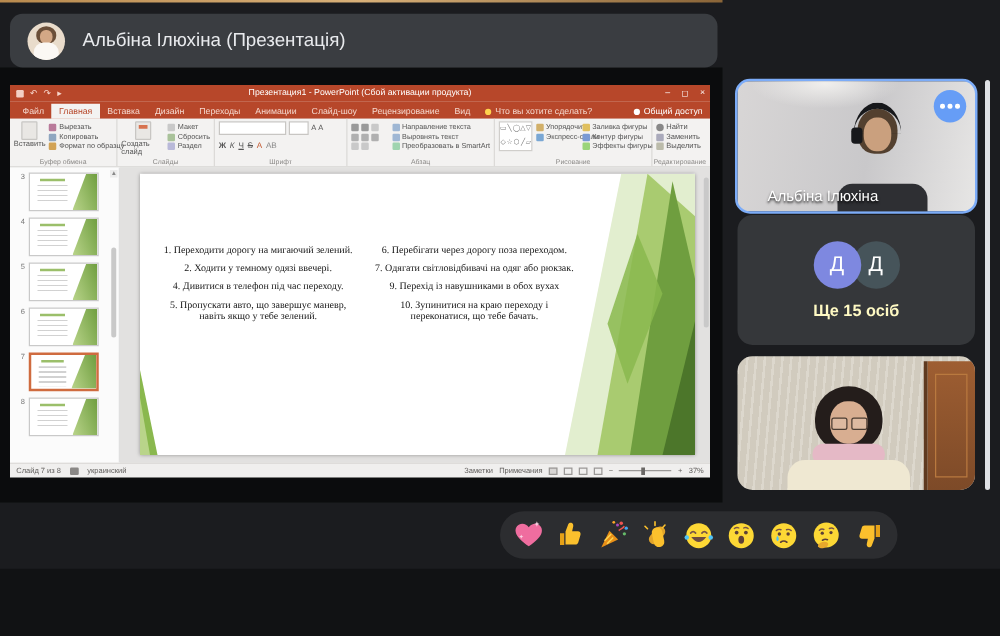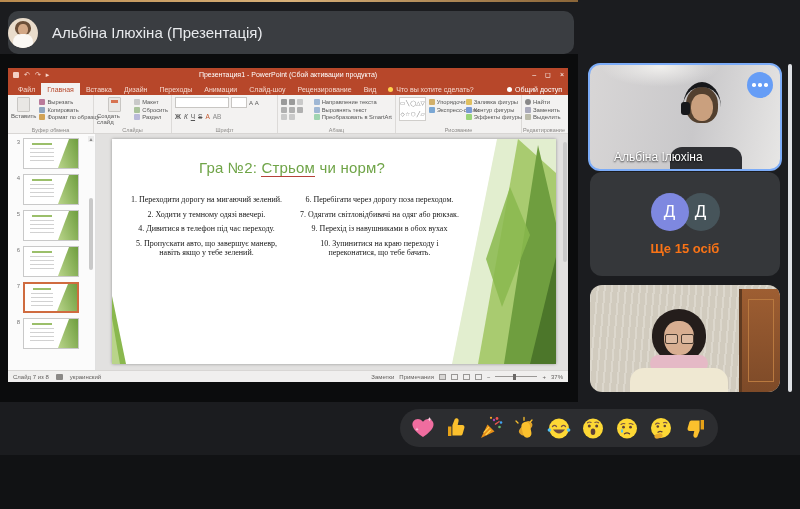--- a/index.html
+++ b/index.html
@@ -6,21 +6,21 @@
   #app{position:relative;width:800px;height:509px;background:#1b1c1f;overflow:hidden;
        font-family:"Liberation Sans",sans-serif;}
 
   
   .share-area{position:absolute;left:0;top:54px;width:578px;height:348px;background:#0b0c0d;}
   .topline{position:absolute;left:0;top:0;width:578px;height:2px;
            background:linear-gradient(90deg,#b98a4e,#d8b078,#8a6538);}
 
   
   .presenter-pill{position:absolute;left:8px;top:11px;width:566px;height:43px;background:#3a3d41;
-    border-radius:10px;display:flex;align-items:center;box-sizing:border-box;}
+    border-radius:10px;display:flex;align-items:center;padding-left:14px;box-sizing:border-box;}
   .p-avatar{width:30px;height:30px;border-radius:50%;background:#e9dccb;position:relative;overflow:hidden;flex:0 0 30px;}
   .p-avatar::before{content:"";position:absolute;left:7px;top:3px;width:16px;height:14px;border-radius:50% 50% 45% 45%;background:#6b4f38;}
   .p-avatar::after{content:"";position:absolute;left:5px;top:16px;width:20px;height:14px;border-radius:8px 8px 0 0;background:#fbf8f4;}
   .p-face{position:absolute;left:10px;top:6px;width:10px;height:11px;border-radius:46%;background:#d3a886;}
   .p-name{color:#e8eaed;font-size:15px;margin-left:14px;white-space:nowrap;}
 
   
   .ppt{position:absolute;left:8px;top:68px;width:560px;height:312px;background:#f3f2f1;font-size:7px;}
   .ppt-titlebar{height:13px;background:#b7472a;position:relative;display:flex;align-items:center;}
   .qat{position:absolute;left:5px;top:0;height:13px;display:flex;align-items:center;gap:5px;color:#f7d6cb;font-size:7px;}
@@ -108,21 +108,21 @@
       border-top:5px solid #17181b;background:transparent;}
   .cup1{position:absolute;left:91px;top:37px;width:9px;height:13px;border-radius:3px;background:#17181b;}
   .body1{position:absolute;left:80px;top:82px;width:72px;height:24px;border-radius:12px 12px 0 0;background:#2e2f33;}
 
   .tile2{top:172px;height:104px;background:#35373a;display:flex;flex-direction:column;align-items:center;justify-content:center;}
   .avrow{display:flex;align-items:center;}
   .av{width:38px;height:38px;border-radius:50%;display:flex;align-items:center;justify-content:center;
       color:#fff;font-size:17px;font-weight:500;}
   .av1{background:#7e88e0;z-index:2;}
   .av2{background:#46545a;margin-left:-7px;z-index:1;}
-  .group-label{margin-top:10px;color:#f97316;font-size:13px;font-weight:600;}
+  .group-label{margin-top:10px;color:#fef9c3;font-size:13px;font-weight:600;}
 
   .tile3{top:285px;height:107px;background:#d5cfc2;}
   .tile3 .texture{position:absolute;inset:0;background:repeating-linear-gradient(95deg,rgba(255,255,255,.18) 0 2px,rgba(0,0,0,0.02) 2px 7px);}
   .door{position:absolute;right:0;top:4px;width:38px;height:103px;background:linear-gradient(#9e5e32,#7d4a28);
       border-left:3px solid #5f3a20;}
   .door::after{content:"";position:absolute;left:6px;top:10px;right:6px;bottom:10px;border:1px solid #b9793f;}
   .hair3{position:absolute;left:62px;top:24px;width:54px;height:52px;border-radius:50% 50% 45% 45%;background:#241d1b;}
   .face3{position:absolute;left:74px;top:36px;width:30px;height:34px;border-radius:46%;background:#d8ae91;}
   .glass{position:absolute;top:49px;width:11px;height:8px;border:1.3px solid #4a3c32;border-radius:2px;background:rgba(255,255,255,.15);}
   .gl{left:75px;} .gr{left:91px;}
@@ -396,23 +396,20 @@
               <div class="tlines"></div>
               <div class="tdesign"></div>
             </div>
         </div>
         <div class="tscroll-up">▲</div>
         <div class="tscroll"></div>
       </div>
 
       <div class="workspace">
         <div class="slide">
-          <div class="slide-title">
-            <span>Гра №2: </span><span class="u">Стрьом</span><span> чи норм?</span>
-          </div>
           <div class="cols">
             <div class="col">
               <p>1. Переходити дорогу на мигаючий зелений.</p>
               <p>2. Ходити у темному одязі ввечері.</p>
               <p>4. Дивитися в телефон під час переходу.</p>
               <p>5. Пропускати авто, що завершує маневр, навіть якщо у тебе зелений.</p>
             </div>
             <div class="col">
               <p>6. Перебігати через дорогу поза переходом.</p>
               <p>7. Одягати світловідбивачі на одяг або рюкзак.</p>

